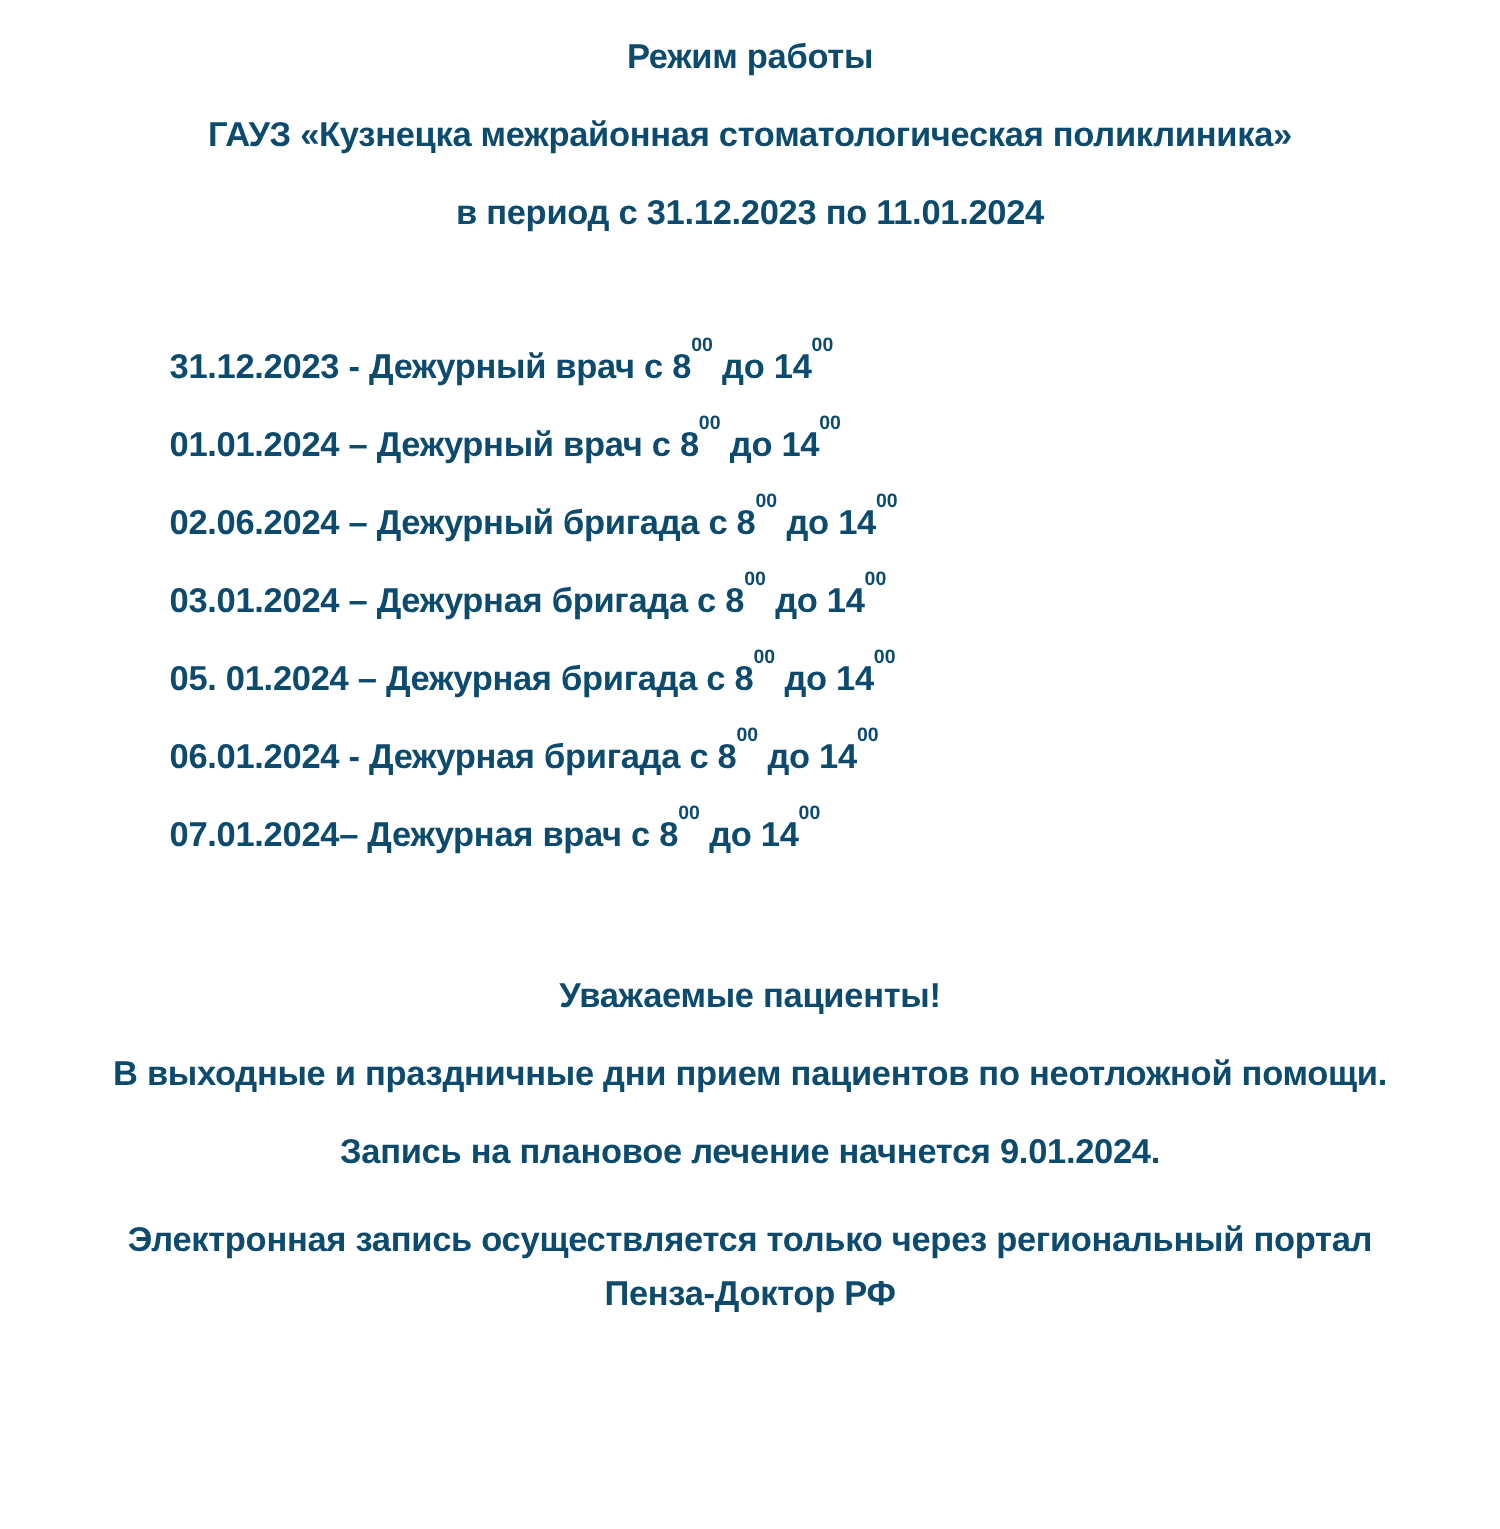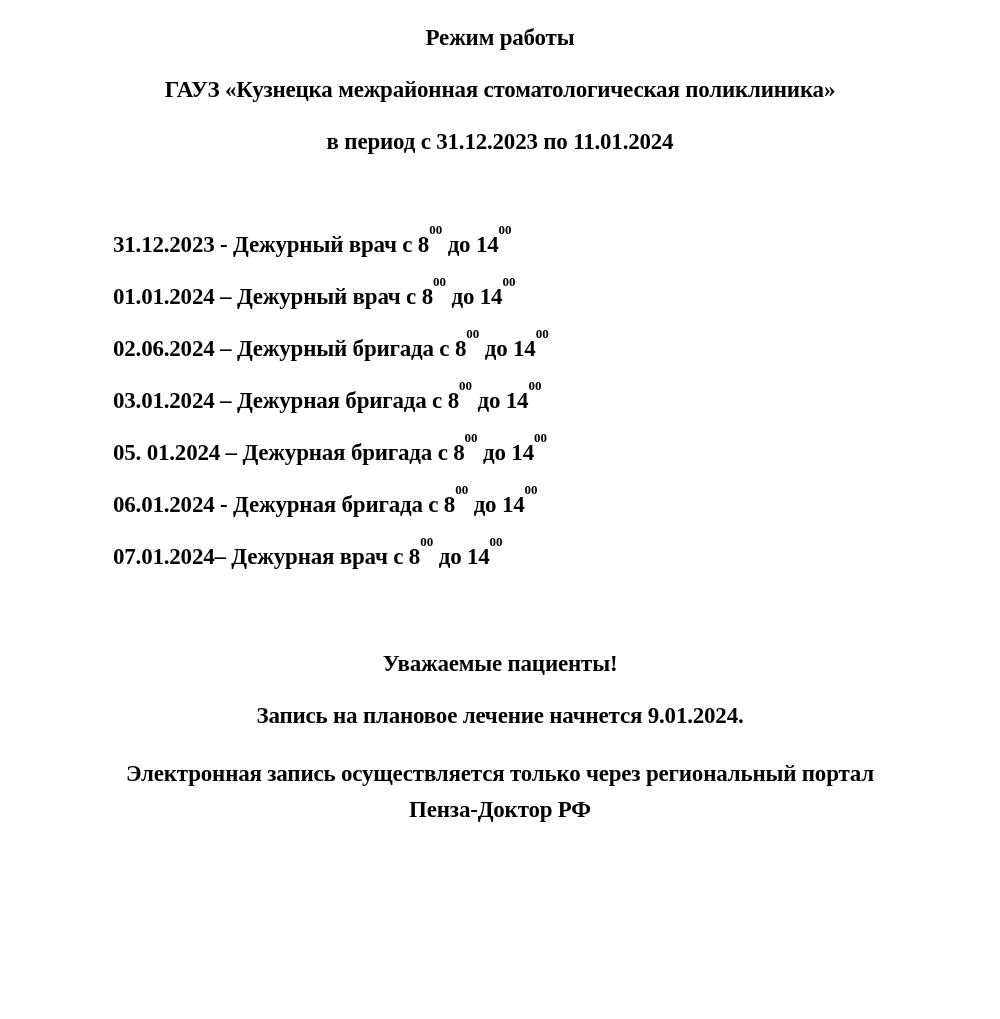--- a/index.html
+++ b/index.html
@@ -5,22 +5,22 @@
   html, body {
     margin: 0;
     padding: 0;
     background: #ffffff;
   }
   .page {
     position: relative;
     width: 1000px;
     height: 1019px;
     background: #ffffff;
-    color: #000000;
-    font-family: Liberation Serif, serif;
+    color: #0c4a6e;
+    font-family: Liberation Sans, sans-serif;
     font-weight: 700;
     font-size: 23px;
     letter-spacing: -0.2px;
     overflow: hidden;
     box-sizing: border-box;
   }
   .doc-header {
     padding-top: 26px;
   }
   .doc-header p {
@@ -75,20 +75,21 @@
       <p class="schedule-row"><span>01.01.2024 – Дежурный врач с 8</span><sup>00</sup><span> до 14</span><sup>00</sup></p>
       <p class="schedule-row"><span>02.06.2024 – Дежурный бригада с 8</span><sup>00</sup><span> до 14</span><sup>00</sup></p>
       <p class="schedule-row"><span>03.01.2024 – Дежурная бригада с 8</span><sup>00</sup><span> до 14</span><sup>00</sup></p>
       <p class="schedule-row"><span>05. 01.2024 – Дежурная бригада с 8</span><sup>00</sup><span> до 14</span><sup>00</sup></p>
       <p class="schedule-row"><span>06.01.2024 - Дежурная бригада с 8</span><sup>00</sup><span> до 14</span><sup>00</sup></p>
       <p class="schedule-row"><span>07.01.2024– Дежурная врач с 8</span><sup>00</sup><span> до 14</span><sup>00</sup></p>
     </section>
 
   <section class="notice">
     <p>Уважаемые пациенты!</p>
+    <p>В выходные и праздничные дни прием пациентов по неотложной помощи.</p>
     <p>Запись на плановое лечение начнется 9.01.2024.</p>
     <p class="wrap">
       <span>Электронная запись осуществляется только через региональный портал</span><br>
       <span>Пенза-Доктор РФ</span>
     </p>
   </section>
 
 </div>
 
 </body></html>

